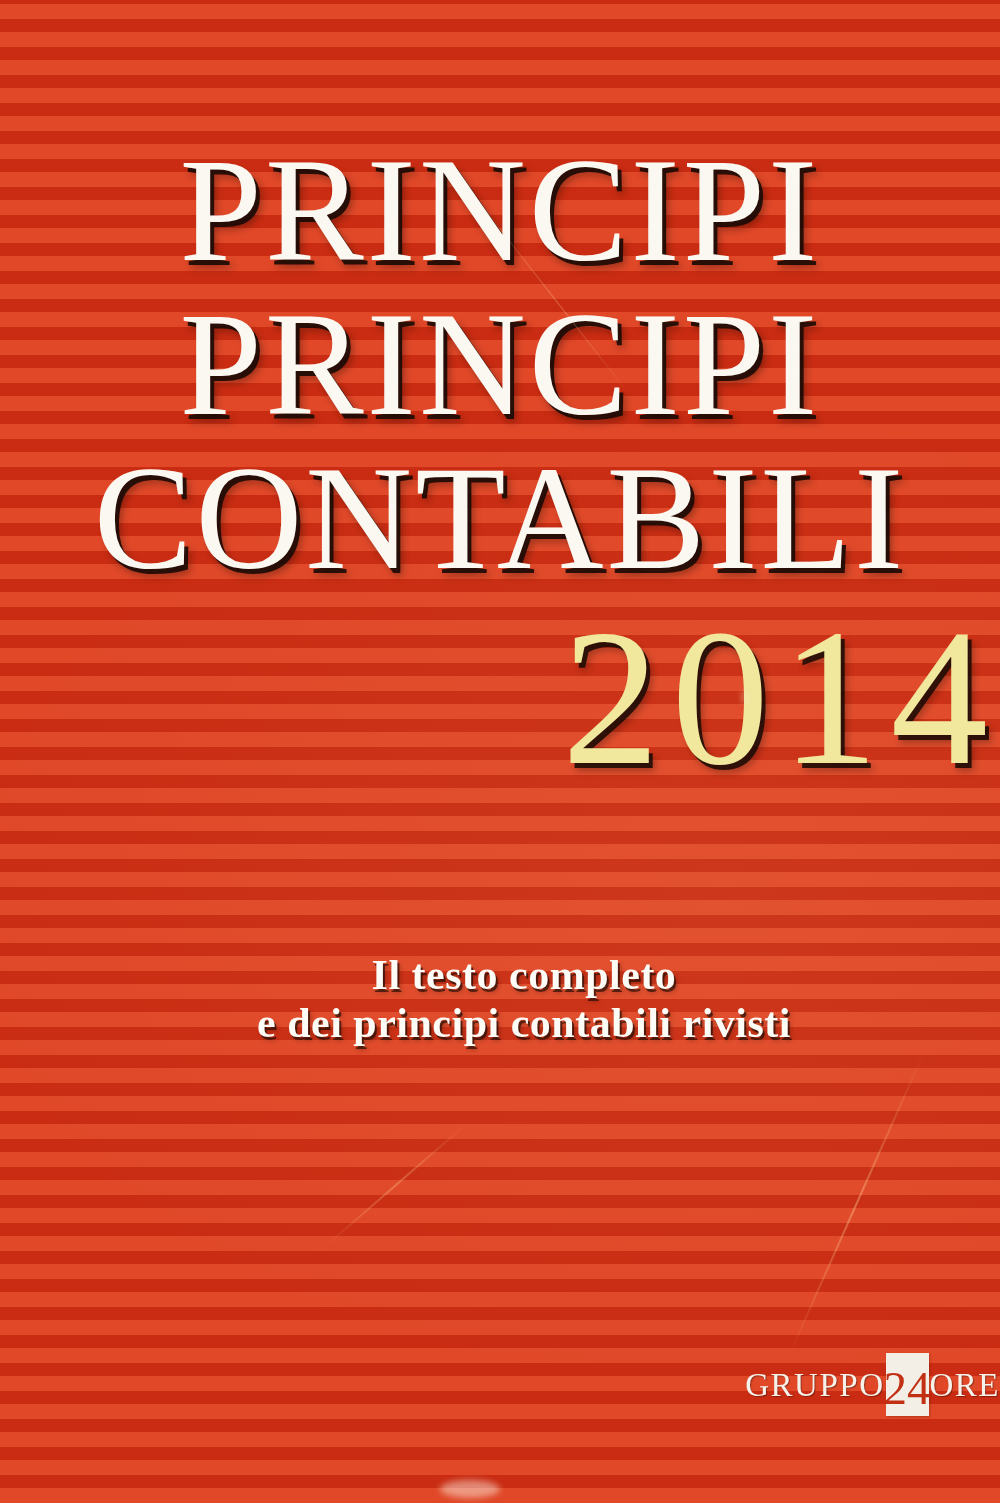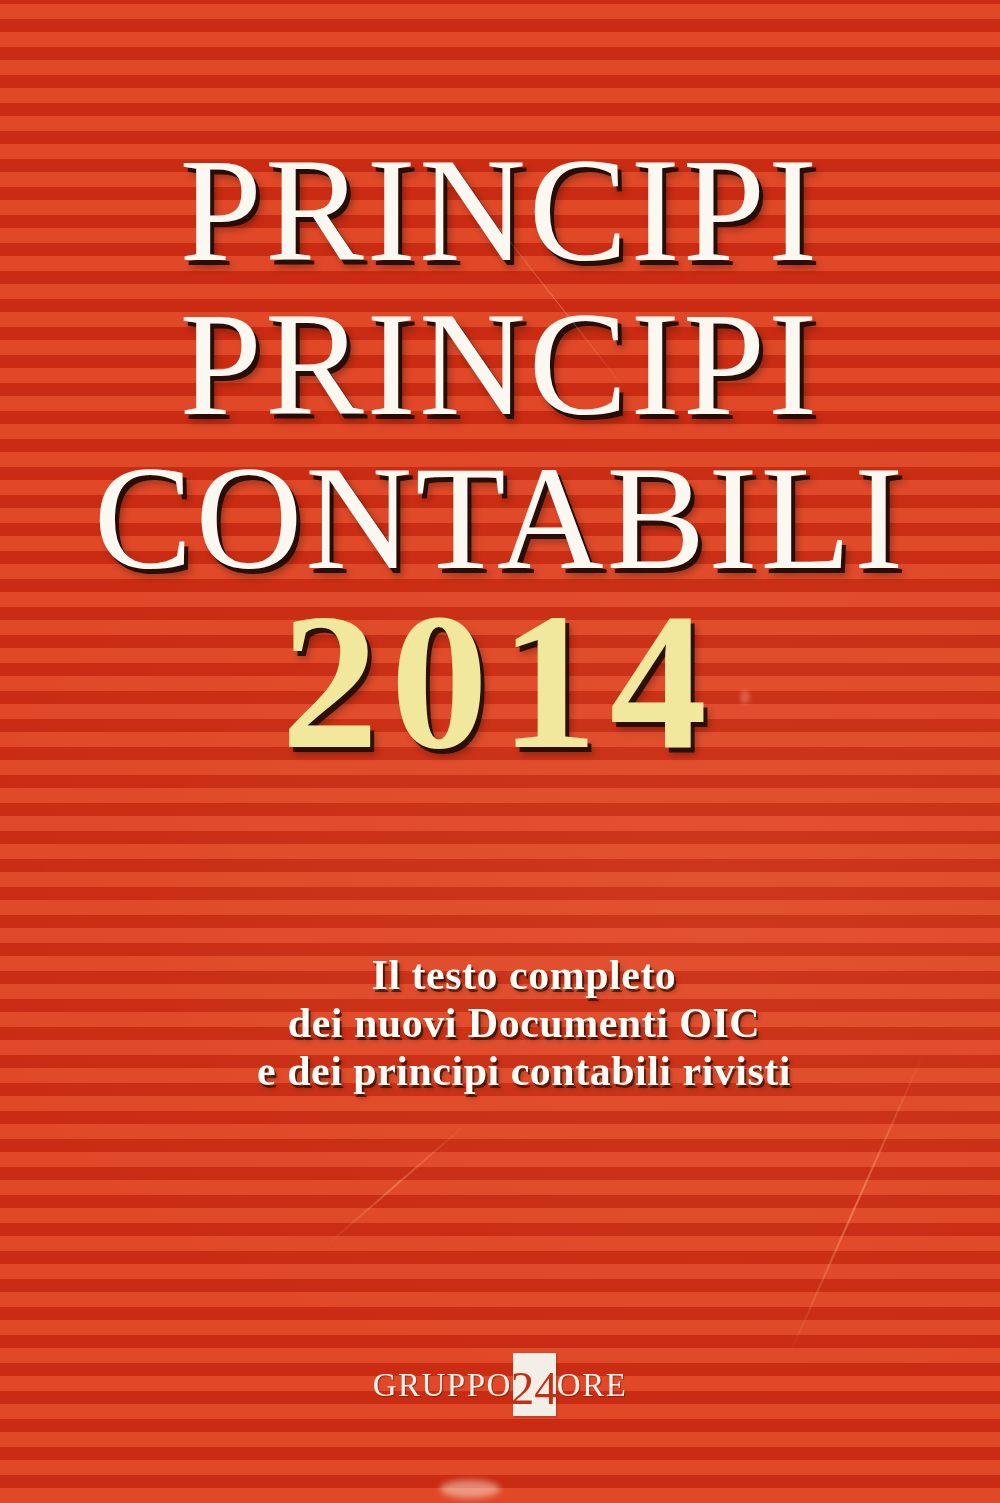--- a/index.html
+++ b/index.html
@@ -28,46 +28,46 @@
   }
   .title-line{
     font-size:148px;
     line-height:154px;
     font-weight:400;
     letter-spacing:3px;
     color:#fbf8f1;
     text-shadow:4px 5px 0 rgba(28,11,5,0.92), 6px 8px 7px rgba(28,11,5,0.35);
   }
   .year{
-    position:absolute;left:0;right:0;top:584px;
-    text-align:center;
+    position:absolute;left:0;right:0;top:600px;
+    text-align:right;
     font-size:195px;
     line-height:1;
-    font-weight:700;
+    font-weight:400;
     letter-spacing:12px;
     color:#f1e79d;
     text-shadow:4px 5px 0 rgba(28,11,5,0.88), 6px 8px 7px rgba(28,11,5,0.3);
   }
   .subtitle{
     position:absolute;left:0;right:0;top:951px;
     text-align:center;
     padding-left:48px;
   }
   .subtitle-line{
     font-size:42px;
     line-height:48px;
     font-weight:700;
     color:#fdfbf5;
     letter-spacing:0.5px;
     text-shadow:2px 3px 0 rgba(28,11,5,0.65), 3px 4px 4px rgba(28,11,5,0.25);
   }
   .logo{
     position:absolute;left:0;right:0;top:1353px;
     height:63px;
-    display:flex;align-items:center;justify-content:center;
+    display:flex;align-items:center;justify-content:flex-end;
   }
   .logo-text{
     font-size:33px;
     font-weight:400;
     letter-spacing:1.5px;
     color:#f6f2ea;
     text-shadow:1px 1px 1px rgba(28,11,5,0.4);
     line-height:1;
     position:relative;top:1px;
   }
@@ -112,21 +112,20 @@
   <div class="titleblock">
     <div class="title-line">PRINCIPI</div>
     <div class="title-line">PRINCIPI</div>
     <div class="title-line">CONTABILI</div>
   </div>
 
   <div class="year">2014</div>
 
   <div class="subtitle">
     <div class="subtitle-line">Il testo completo</div>
-    <div class="subtitle-line">dei nuovi Documenti OIC</div>
     <div class="subtitle-line">e dei principi contabili rivisti</div>
   </div>
 
   <div class="logo">
     <span class="logo-text">GRUPPO</span>
     <span class="logo-square">
       <span class="logo-24">24</span>
     </span>
     <span class="logo-text">ORE</span>
   </div>

